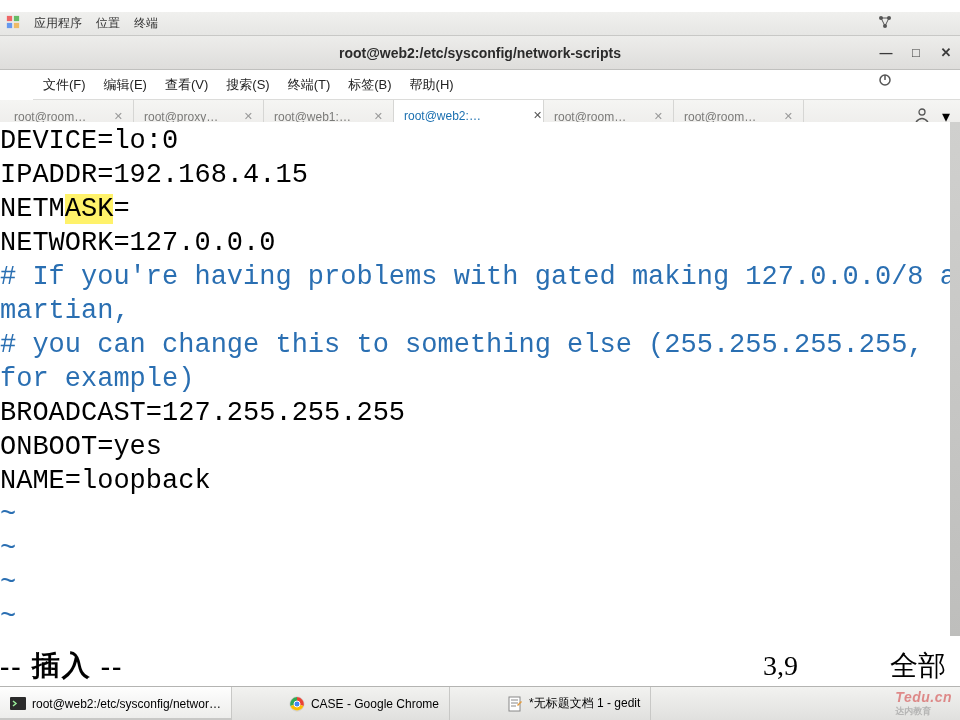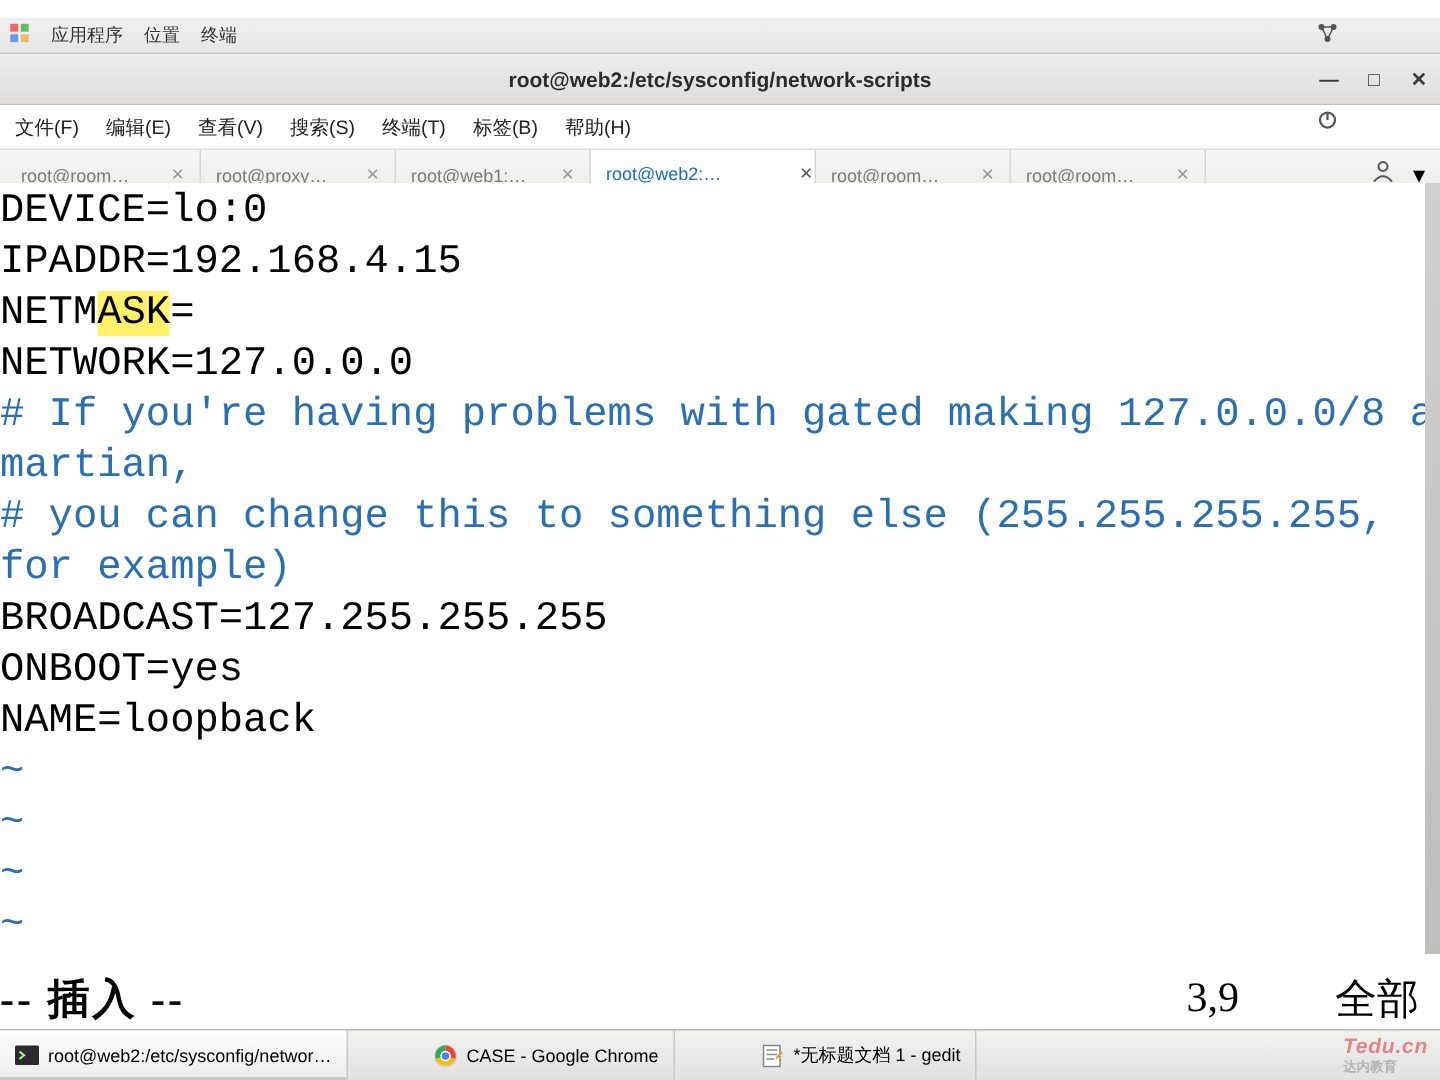--- a/index.html
+++ b/index.html
@@ -7,42 +7,42 @@
 
 .topbar { height: 24px; background: linear-gradient(#f0f0ee, #e6e6e4); display: flex; align-items: center; font-size: 12px; color: #333; padding: 0 6px; border-bottom: 1px solid #c8c8c6; margin-top: 12px; }
 .topbar .left { display: flex; gap: 14px; align-items: center; }
 .topbar .right { margin-left: auto; display: flex; gap: 12px; align-items: flex-start; flex-direction: column; }
 .app-icon { width: 14px; height: 14px; display: inline-block; }
 
 .titlebar { height: 34px; background: linear-gradient(#ededeb, #dedddb); display: flex; align-items: center; justify-content: center; font-size: 14px; font-weight: bold; color: #2b2b2b; position: relative; border-bottom: 1px solid #c0c0be; }
 .win-controls { position: absolute; right: 6px; top: 0; height: 100%; display: flex; align-items: center; gap: 14px; }
 .win-btn { width: 16px; height: 16px; display: flex; align-items: center; justify-content: center; cursor: pointer; font-size: 13px; color: #3a3a3a; }
 
-.menubar { height: 30px; background: #fff; border-bottom: 1px solid #dcdcda; display: flex; align-items: center; padding: 0 6px; font-size: 13px; color: #222; gap: 10px; }
+.menubar { height: 30px; background: #fff; border-bottom: 1px solid #dcdcda; display: flex; align-items: center; padding: 0 6px; font-size: 13px; color: #222; gap: 10px; margin-left: 33px; }
 .menubar span { padding: 3px 4px; cursor: pointer; }
 
 .tabbar { height: 34px; background: linear-gradient(#f5f5f3, #ecebe9); border-bottom: 1px solid #d6d6d4; display: flex; align-items: stretch; padding-left: 4px; }
 .tab { display: flex; align-items: center; padding: 0 10px; font-size: 12px; color: #7a7a78; border-right: 1px solid #d6d6d4; position: relative; cursor: pointer; min-width: 130px; max-width: 150px; }
 .tab .close { margin-left: auto; font-size: 11px; color: #999; padding-left: 8px; }
 .tab.active { background: #fff; color: #1a6fb0; border-bottom: 2px solid #3b82c4; gap: 44px; }
 .tab.active .close { color: #555; }
 .tabbar .spacer { flex: 1; }
 .tabbar .right-icons { display: flex; align-items: center; gap: 12px; padding: 0 10px; }
 .right-icons svg { width: 16px; height: 16px; }
 
 .editor { position: absolute; top: 122px; left: 0; right: 0; bottom: 34px; background: #fff; font-family: "Courier New", monospace; font-size: 27px; line-height: 34px; padding: 2px 0 0 0; overflow: hidden; }
 .editor .scroll { position: absolute; right: 0; top: 0; bottom: 50px; width: 10px; background: linear-gradient(#d0d0ce, #bebebc); }
 .editor-line { white-space: pre-wrap; min-height: 34px; }
 .comment { color: #2a6fb2; }
 .tilde { color: #2a6fb2; }
 .hl { background: #fff26a; }
 
 .statusline { position: absolute; bottom: 34px; left: 0; right: 0; height: 40px; display: flex; align-items: center; font-family: Liberation Serif, serif; font-size: 28px; background: #fff; padding: 0 4px 0 0; }
 .statusline .mode { font-weight: bold; letter-spacing: 2px; }
-.statusline .pos { margin-left: auto; margin-right: 64px; }
+.statusline .pos { margin-left: auto; margin-right: 92px; }
 .statusline .pct { margin-right: 10px; }
 
 .taskbar { position: absolute; bottom: 0; left: 0; right: 0; height: 34px; background: linear-gradient(#f2f2f0, #e0e0de); border-top: 1px solid #b4b4b2; display: flex; align-items: stretch; font-size: 12px; gap: 47px; }
 .task { display: flex; align-items: center; gap: 6px; padding: 0 10px; border-right: 1px solid #c8c8c6; cursor: pointer; max-width: 250px; overflow: hidden; white-space: nowrap; }
 .task.active { background: linear-gradient(#fefefe, #ececea); box-shadow: inset 0 -2px 0 #c8c8c6; }
 .task svg, .task .ico { width: 16px; height: 16px; flex-shrink: 0; }
 
 .watermark { position: absolute; right: 8px; bottom: 2px; font-size: 14px; font-weight: bold; color: rgba(210,55,55,0.55); font-style: italic; letter-spacing: 0.5px; }
 .worm { font-size: 9px; display:block; color: rgba(160,160,160,0.7); font-style: normal; letter-spacing: 0; }
 </style>

